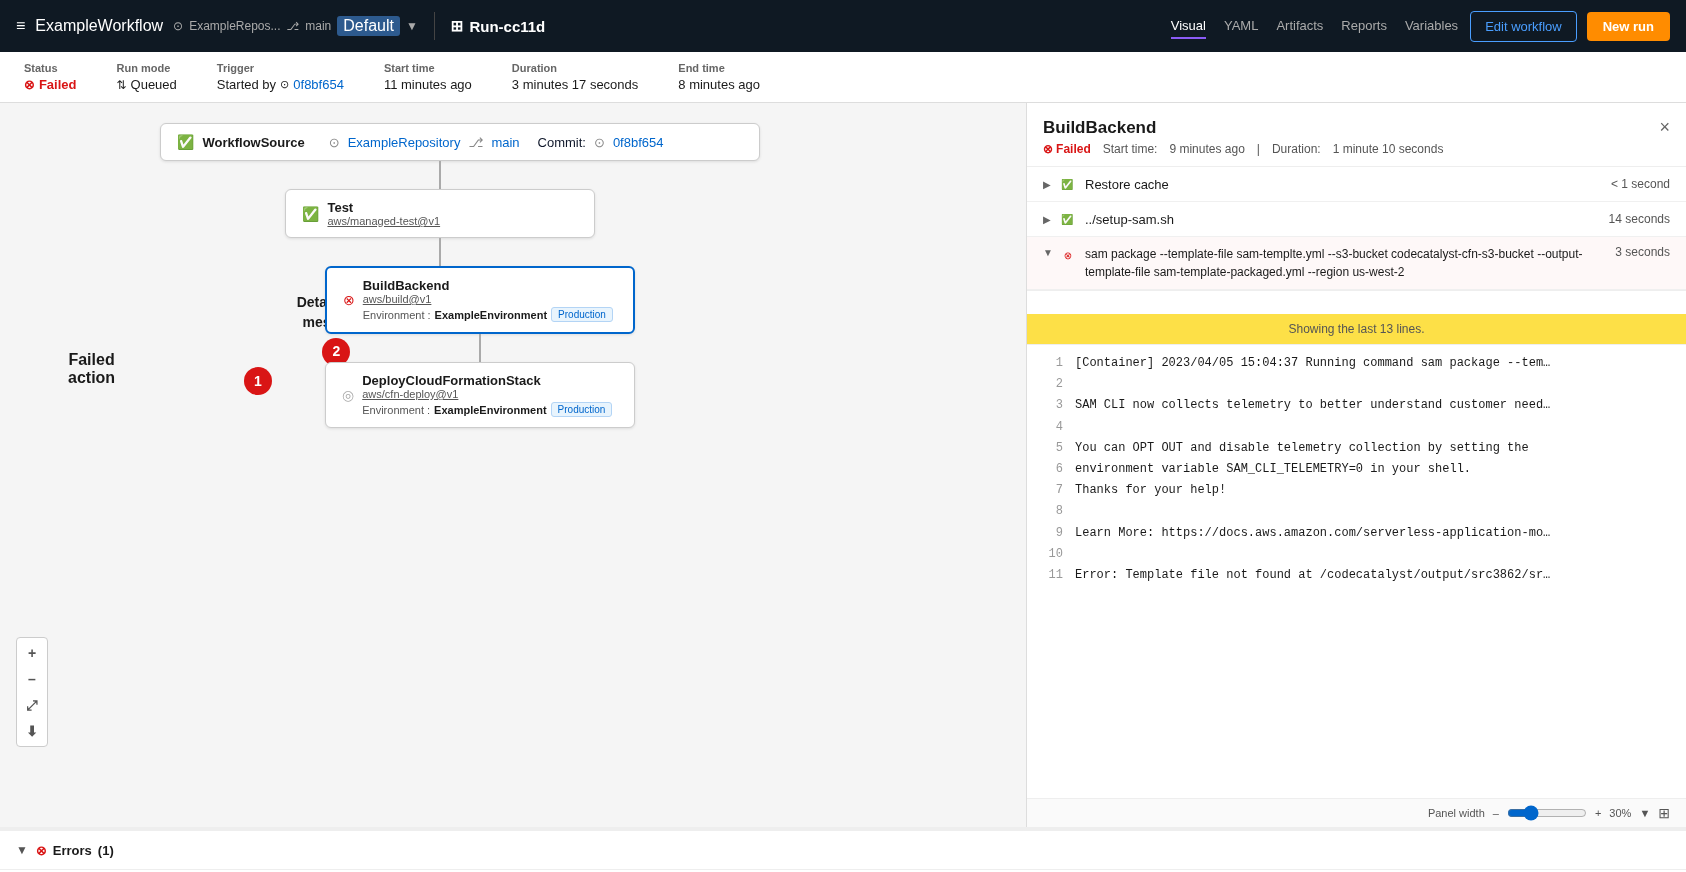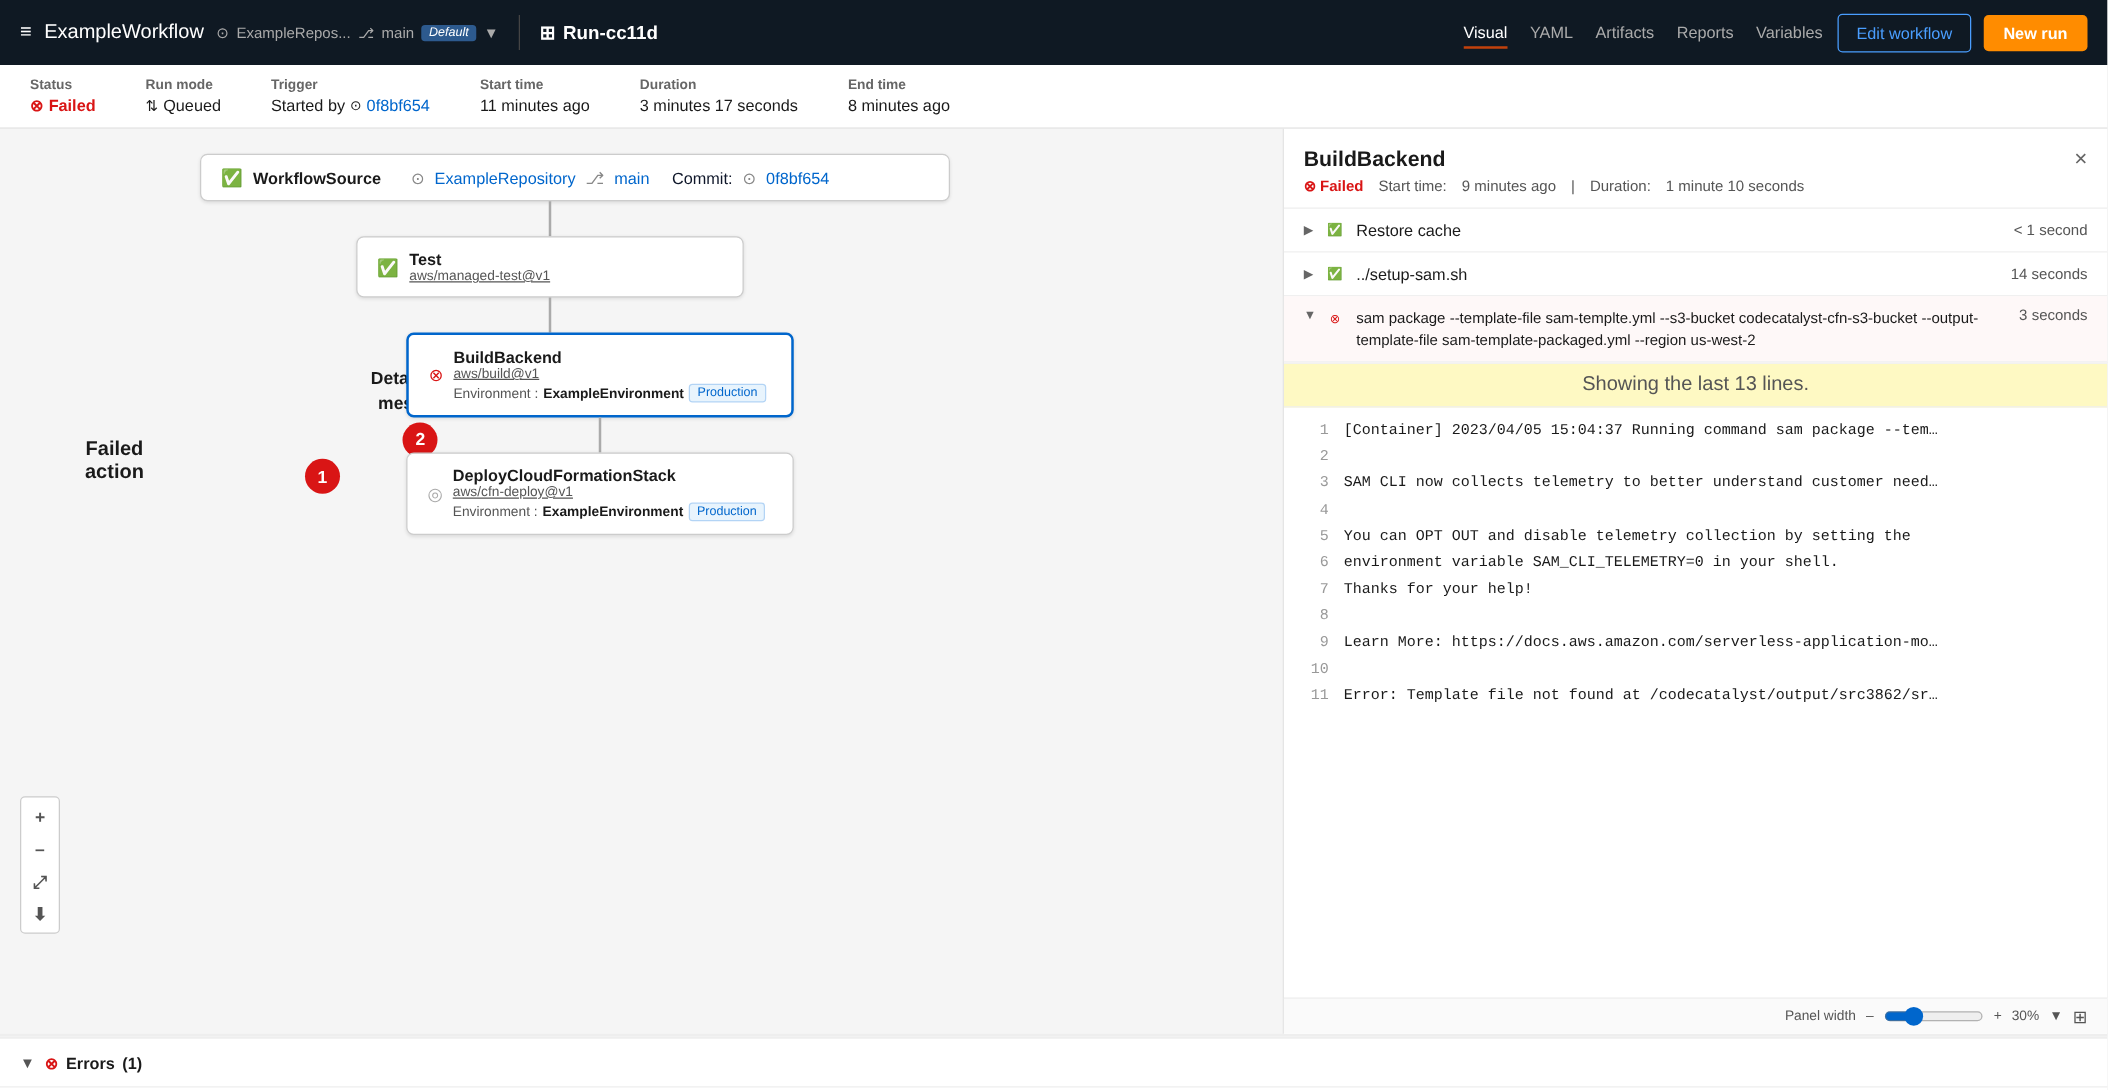--- a/index.html
+++ b/index.html
@@ -13,25 +13,25 @@
       align-items: center;
       padding: 0 16px;
       height: 52px;
       gap: 12px;
     }
     .top-bar-left { display: flex; align-items: center; gap: 10px; flex: 1; }
     .top-bar-center { display: flex; align-items: center; flex-direction: column; gap: 2px; }
     .top-bar-right { display: flex; align-items: center; gap: 10px; }
     .workflow-title { font-size: 16px; font-weight: 400; color: #fff; }
     .repo-info { display: flex; align-items: center; gap: 6px; font-size: 12px; color: #aaa; }
-    .branch-badge { background: #2d5a8e; color: #fff; font-size: 10px; padding: 1px 6px; border-radius: 3px; font-style: italic; }
+    .branch-badge { background: #2d5a8e; color: #fff; font-size: 16px; padding: 1px 6px; border-radius: 3px; }
     .run-title { font-size: 15px; font-weight: 600; color: #fff; display: flex; align-items: center; gap: 6px; }
     .tab-bar { display: flex; gap: 18px; }
     .tab { color: #aaa; font-size: 13px; cursor: pointer; padding: 4px 0; border-bottom: 2px solid transparent; }
-    .tab.active { color: #fff; border-bottom: 2px solid #c2410c; }
+    .tab.active { color: #fff; border-bottom: 2px solid #8b5cf6; }
     .btn-edit { background: transparent; border: 1px solid #4a9eff; color: #4a9eff; padding: 7px 14px; border-radius: 4px; cursor: pointer; font-size: 13px; }
     .btn-newrun { background: #ff8c00; border: none; color: #fff; padding: 7px 16px; border-radius: 4px; cursor: pointer; font-size: 13px; font-weight: 600; }
     .divider-v { width: 1px; height: 28px; background: #444; margin: 0 6px; }
 
     
     .info-bar {
       background: #fff;
       border-bottom: 1px solid #ddd;
       padding: 10px 24px;
       display: flex;
@@ -152,21 +152,21 @@
     }
     .step-expand { width: 16px; color: #666; font-size: 10px; }
     .step-icon { width: 18px; height: 18px; border-radius: 50%; display: flex; align-items: center; justify-content: center; font-size: 10px; margin-right: 8px; }
     .step-icon.success { color: #1a8a1a; }
     .step-icon.failed { color: #d91515; }
     .step-name { flex: 1; font-size: 13px; }
     .step-duration { font-size: 12px; color: #555; margin-left: auto; }
 
     
     .log-section { flex: 1; overflow: hidden; display: flex; flex-direction: column; }
-    .log-info-bar { padding: 8px 16px; background: #fef9c3; border-bottom: 1px solid #eee; font-size: 16px; color: #555; text-align: center; }
+    .log-info-bar { padding: 8px 16px; background: #fde047; border-bottom: 1px solid #eee; font-size: 12px; color: #555; text-align: center; margin-top: 23px; }
     .log-content { flex: 1; overflow-y: auto; padding: 8px 0; font-family: 'Courier New', monospace; font-size: 12px; }
     .log-line { display: flex; gap: 12px; padding: 1px 16px; line-height: 1.6; }
     .log-num { color: #999; min-width: 20px; text-align: right; user-select: none; }
     .log-text { color: #1a1a1a; white-space: nowrap; overflow: hidden; text-overflow: ellipsis; max-width: 480px; }
 
     
     .panel-width-bar {
       padding: 6px 16px;
       border-top: 1px solid #eee;
       display: flex;

